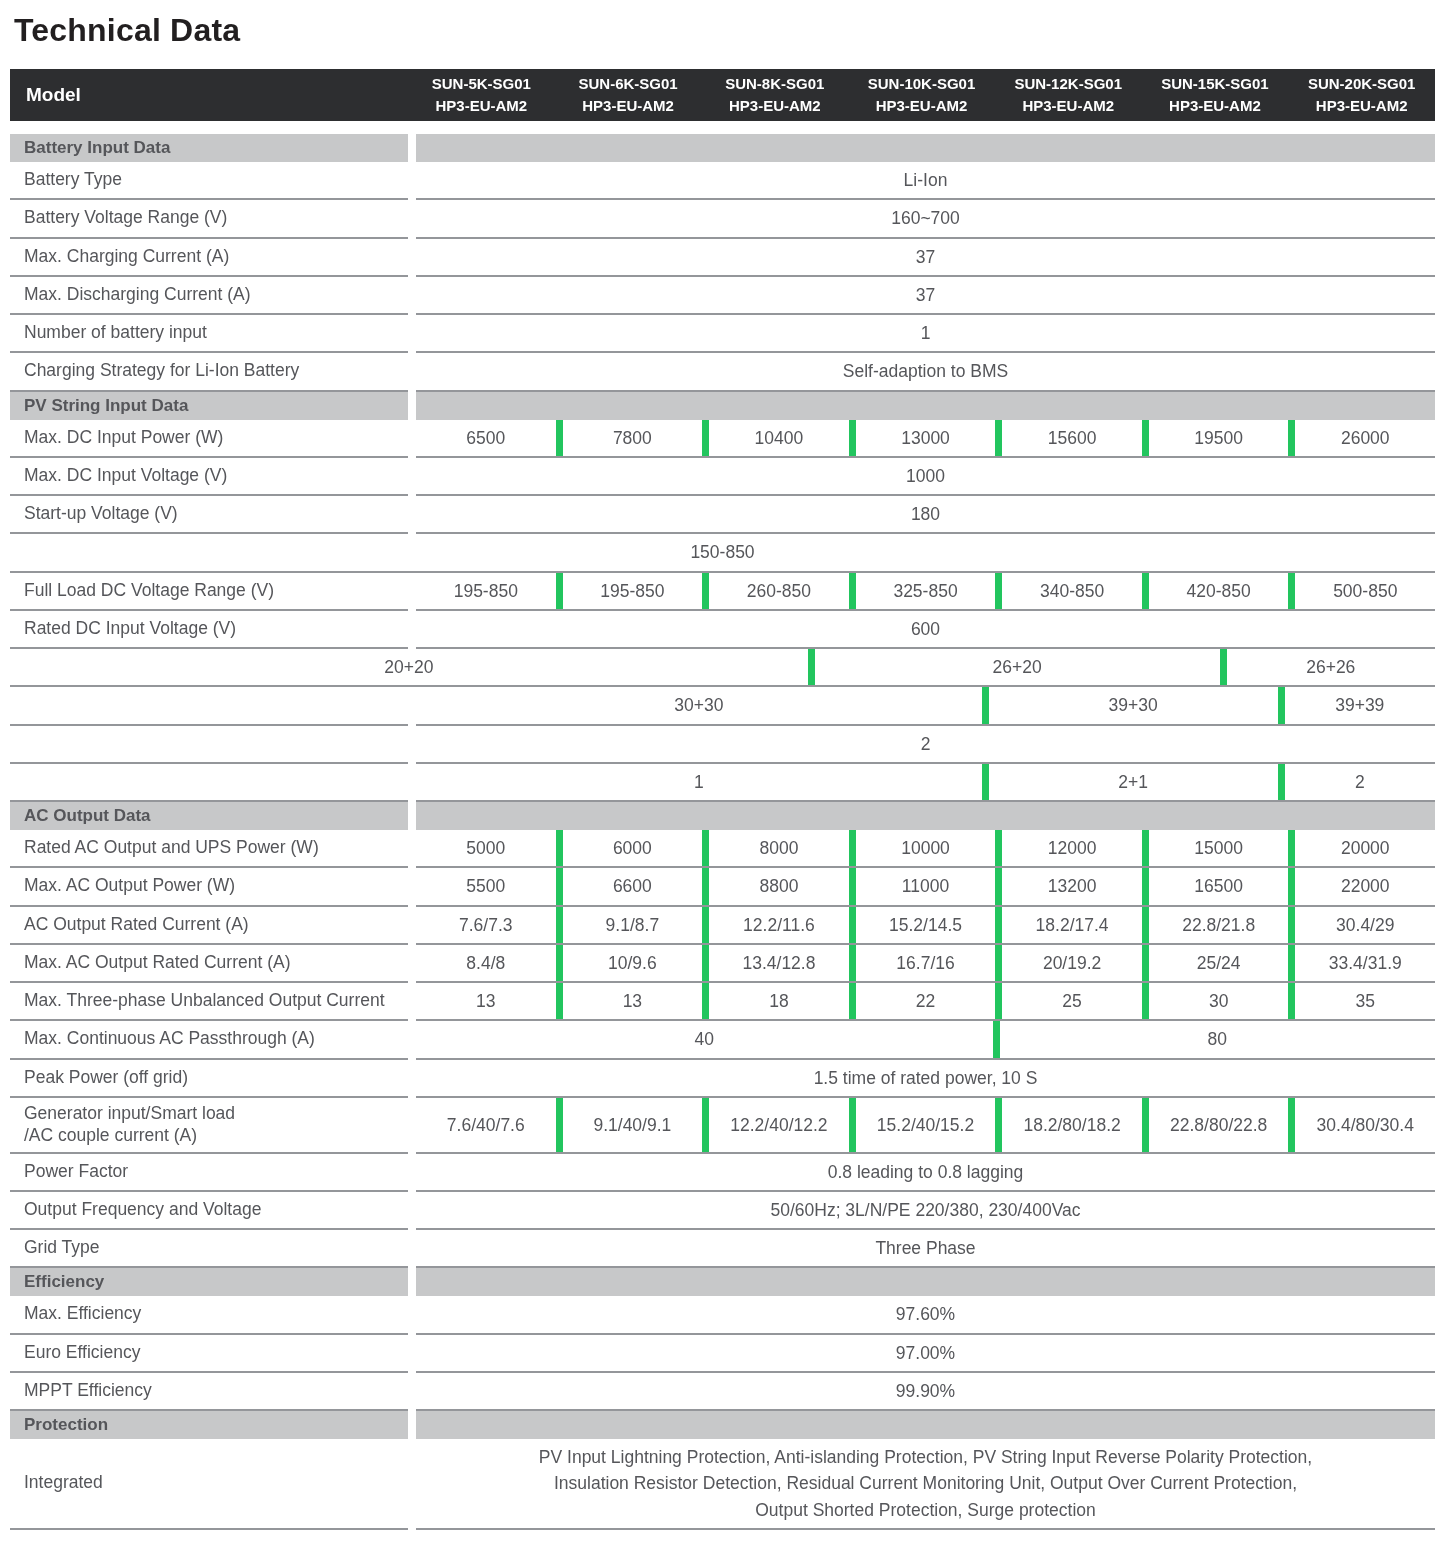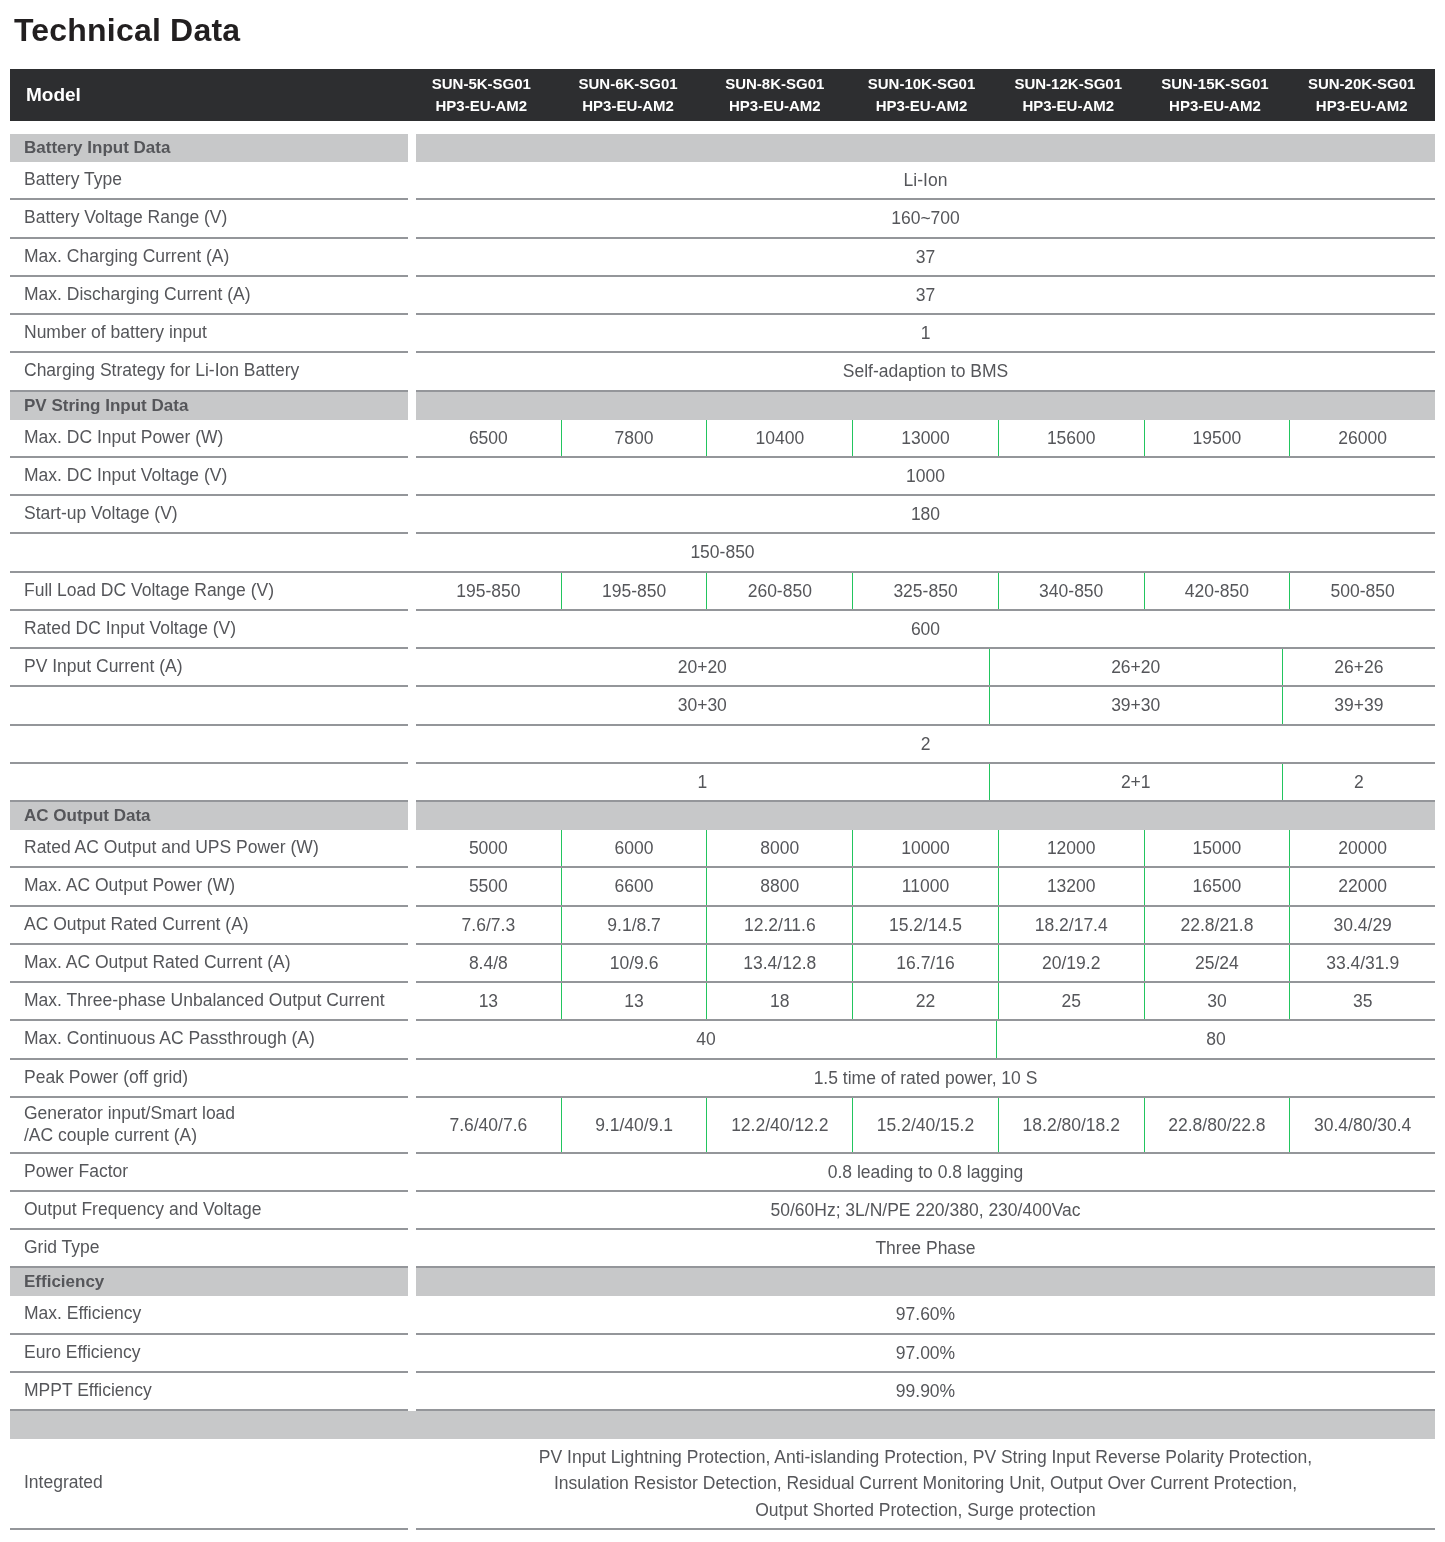--- a/index.html
+++ b/index.html
@@ -56,21 +56,21 @@
     flex:1; display:flex; align-items:stretch;
     border-bottom:2px solid #94969a;
   }
   .cell {
     flex-basis:0; box-sizing:border-box;
     display:flex; align-items:center; justify-content:center;
     text-align:center; padding:5px 6px;
     font-size:17.5px; color:#55565a;
     white-space:pre-line; line-height:1.5;
   }
-  .cell + .cell { border-left:1px solid #22c55e; }
+  .cell + .cell { border-left:7px solid #22c55e; }
 </style>
 </head>
 <body>
 
 <div class="page">
   <div class="page-title">Technical Data</div>
 
   <div class="thead">
     <div class="model-label">Model</div>
     <div class="model-cols">
@@ -177,21 +177,20 @@
           <div class="cell" style="flex-grow: 1;">500-850</div>
         </div>
       </div>
       <div class="row">
         <div class="rlabel">Rated DC Input Voltage (V)</div>
         <div class="vals">
           <div class="cell" style="flex-grow: 7;">600</div>
         </div>
       </div>
       <div class="row">
-        <div class="rlabel">PV Input Current (A)</div>
         <div class="vals">
           <div class="cell" style="flex-grow: 4;">20+20</div>
           <div class="cell" style="flex-grow: 2;">26+20</div>
           <div class="cell" style="flex-grow: 1;">26+26</div>
         </div>
       </div>
       <div class="row">
         <div class="rlabel"></div>
         <div class="vals">
           <div class="cell" style="flex-grow: 4;">30+30</div>
@@ -337,20 +336,21 @@
           <div class="cell" style="flex-grow: 7;">97.00%</div>
         </div>
       </div>
       <div class="row">
         <div class="rlabel">MPPT Efficiency</div>
         <div class="vals">
           <div class="cell" style="flex-grow: 7;">99.90%</div>
         </div>
       </div>
       <div class="section-bar">
+        <div class="sb-label">Protection</div>
         <div class="sb-fill"></div>
       </div>
       <div class="row">
         <div class="rlabel">Integrated</div>
         <div class="vals">
           <div class="cell" style="flex-grow: 7;">PV Input Lightning Protection, Anti-islanding Protection, PV String Input Reverse Polarity Protection,
 Insulation Resistor Detection, Residual Current Monitoring Unit, Output Over Current Protection,
 Output Shorted Protection, Surge protection</div>
         </div>
       </div>

